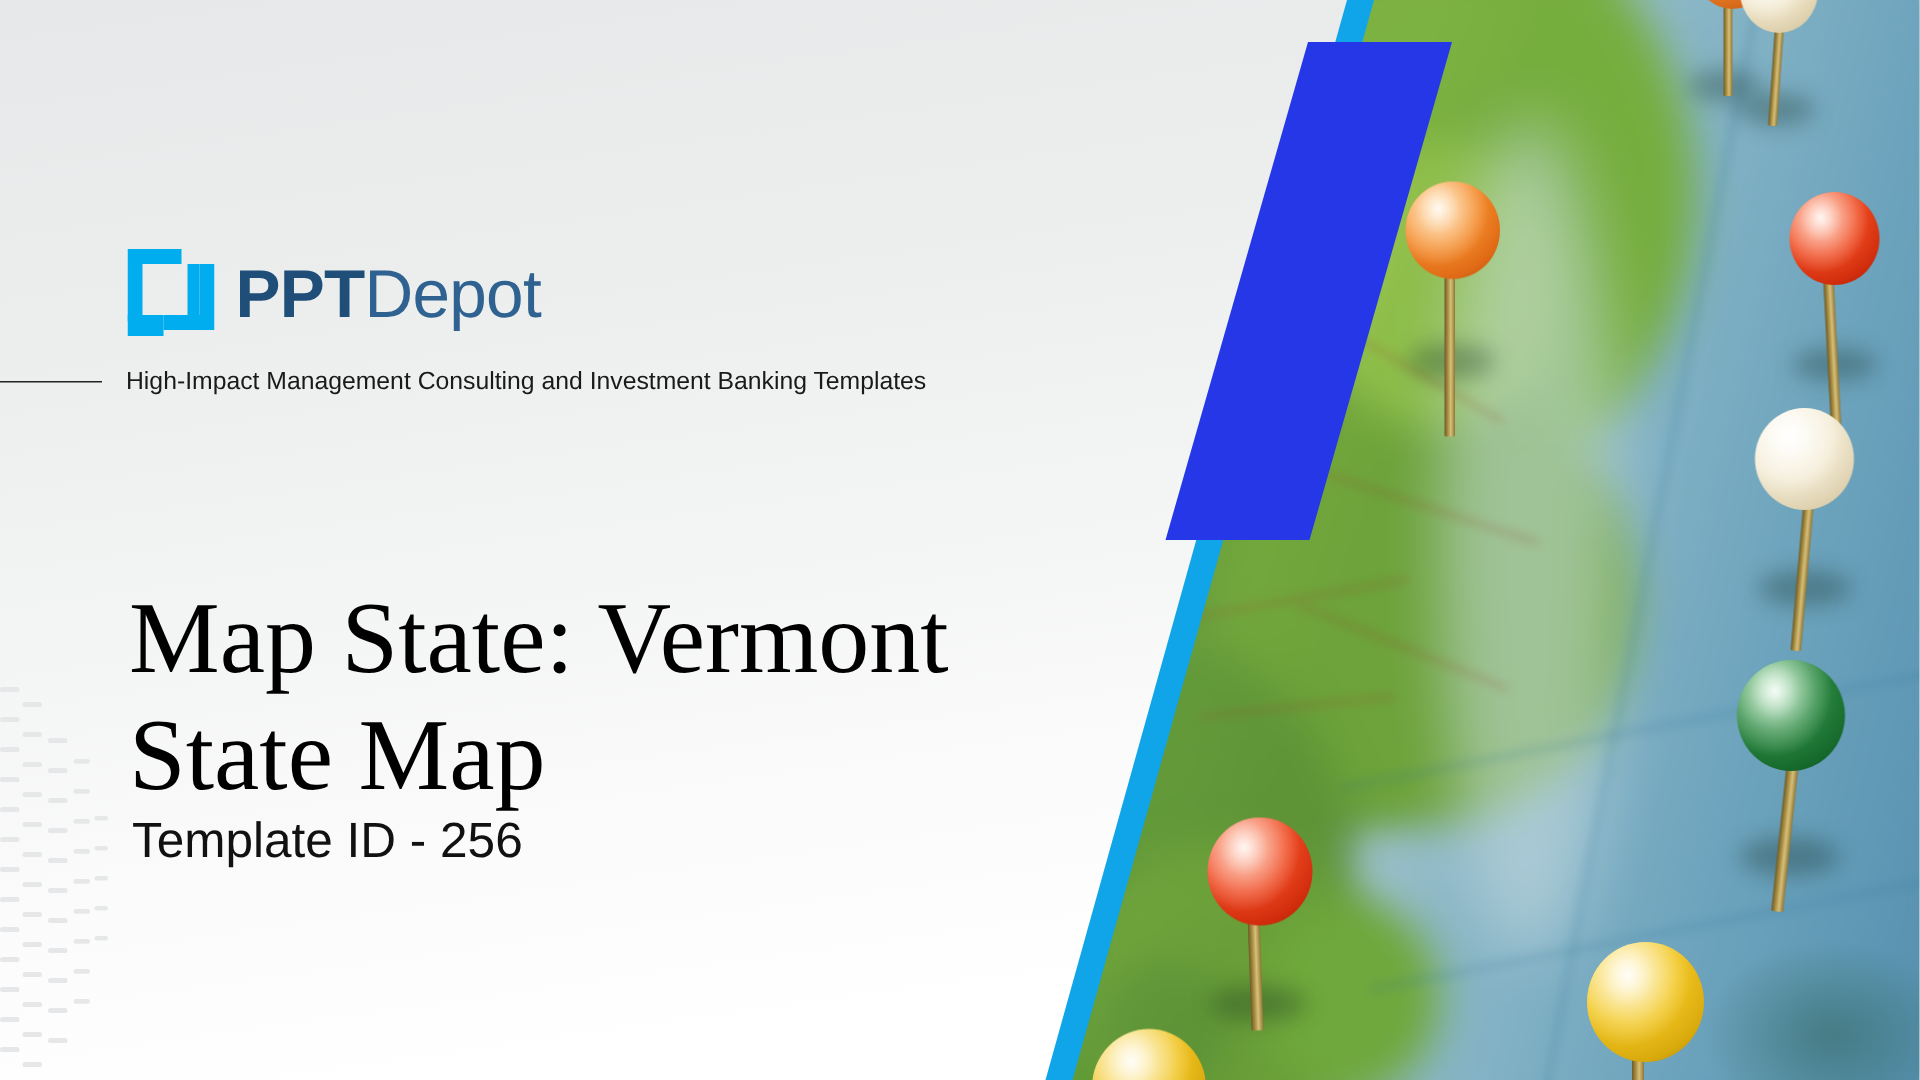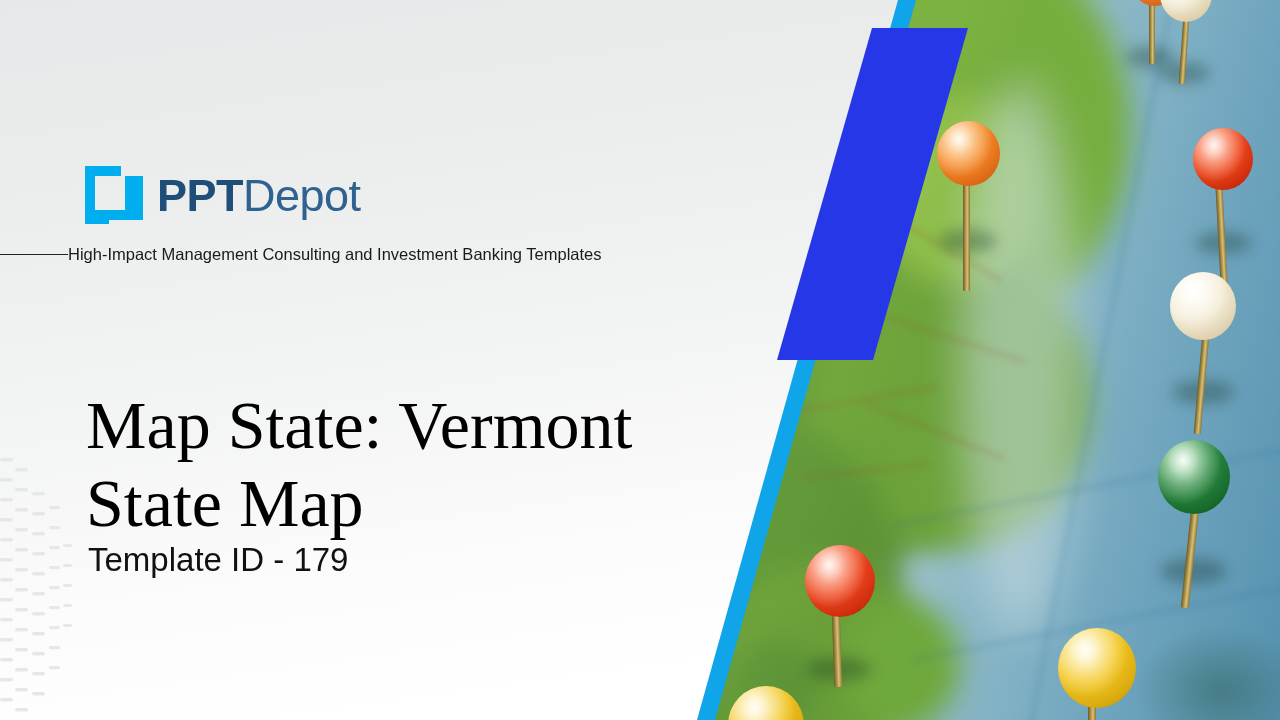--- a/index.html
+++ b/index.html
@@ -168,20 +168,21 @@
     align-items: center;
     width: 720px;
   }
   #tagline-rule {
     width: 68px;
     height: 0;
     border-top: 1px solid #222222;
     flex: none;
   }
   #tagline-text {
+    margin-left: 16px;
     font-size: 16.5px;
     color: #1a1a1a;
     white-space: nowrap;
   }
 
   
   #title-heading {
     position: absolute;
     left: 86px;
     top: 386px;
@@ -400,15 +401,15 @@
       <span id="logo-ppt">PPT</span><span id="logo-depot">Depot</span>
     </div>
   </div>
 
   <div id="tagline-row">
     <span id="tagline-rule"></span>
     <span id="tagline-text">High-Impact Management Consulting and Investment Banking Templates</span>
   </div>
 
   <h1 id="title-heading">Map State: Vermont State Map</h1>
-  <p id="title-subheading">Template ID - 179</p>
+  <p id="title-subheading">Template ID - 256</p>
 
 </div>
 
 </body></html>

